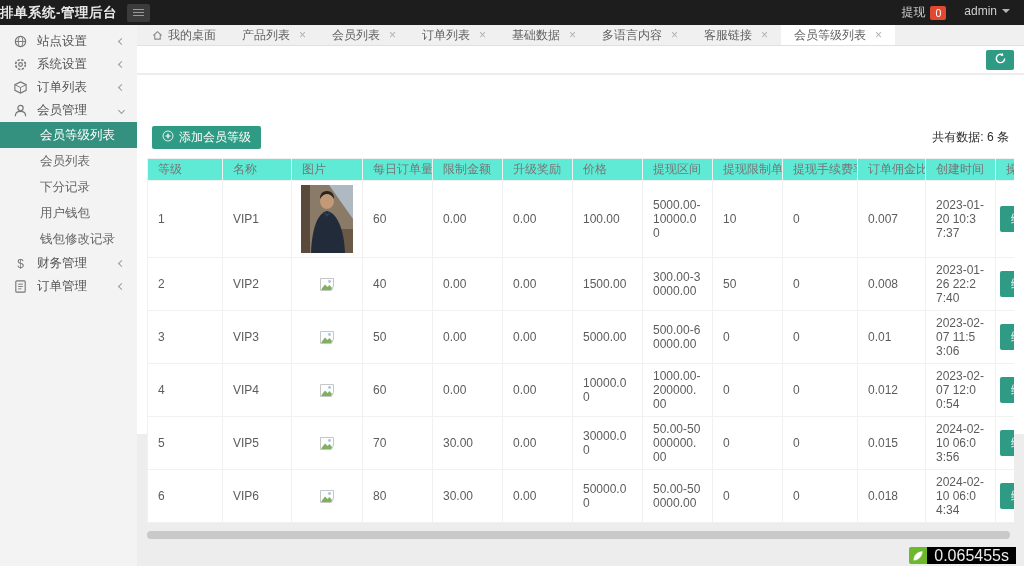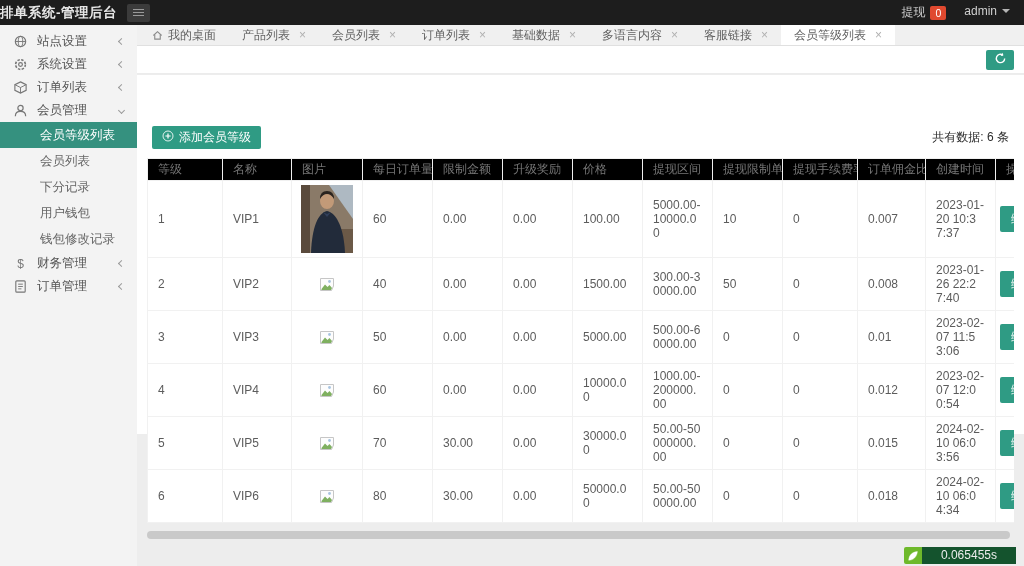--- a/index.html
+++ b/index.html
@@ -46,33 +46,33 @@
   
   .toolbar-card{height:28px;background:#fff;position:relative;border-bottom:1px solid #ececec;}
   .refresh-btn{position:absolute;right:10px;top:4px;width:28px;height:20px;background:var(--accent);border:none;border-radius:2px;display:flex;align-items:center;justify-content:center;cursor:pointer;}
   .main-card{background:#fff;height:359px;margin-top:1px;padding:9px 10px 0;position:relative;}
   .add-row{display:flex;justify-content:space-between;align-items:center;padding:1px 5px 9px;margin-top:41px;}
   .add-btn{background:var(--accent);color:#fff;border:none;border-radius:2px;height:23px;padding:0 10px;font-size:12px;display:flex;align-items:center;gap:5px;cursor:pointer;font-family:inherit;}
   .total-text{font-size:12px;color:#2b2b2b;}
   
   .table-wrap{overflow:hidden;width:100%;}
   table{border-collapse:collapse;table-layout:fixed;width:908px;}
-  th{height:22px;padding:0 10px;font-weight:normal;font-size:12px;color:#767676;text-align:left;border:1px solid #f0f0f0;background:#000000;white-space:nowrap;overflow:hidden;}
+  th{height:22px;padding:0 10px;font-weight:normal;font-size:12px;color:#767676;text-align:left;border:1px solid #f0f0f0;background:#5eead4;white-space:nowrap;overflow:hidden;}
   td{height:26px;padding:5px 10px;font-size:12px;color:#5c5c5c;border:1px solid #f1f1f1;word-break:break-all;vertical-align:middle;background:#fff;}
   td.cell-image{text-align:center;padding:4px;}
   .member-photo svg{display:block;margin:0 auto;}
   .broken-img svg{display:inline-block;vertical-align:middle;}
   td.cell-actions{padding:5px 4px;overflow:hidden;}
   .edit-btn{background:var(--accent);color:#fff;border:none;border-radius:2px;width:46px;height:26px;font-size:12px;cursor:pointer;font-family:inherit;white-space:nowrap;}
   .hscroll{margin-top:8px;height:8px;}
   .hscroll-thumb{height:8px;width:99.5%;background:#c9c9c9;border-radius:4px;cursor:grab;}
   
   .debugbar{position:absolute;right:8px;bottom:2px;display:flex;align-items:center;height:17px;}
   .debug-icon{width:18px;height:17px;background:var(--debug-green);border-radius:2px 0 0 2px;display:flex;align-items:center;justify-content:center;}
-  .debug-text{background:#14532d;color:#ececec;font-size:12px;height:17px;line-height:17px;padding:0 19px;}
+  .debug-text{background:#000000;color:#ececec;font-size:16px;height:17px;line-height:17px;padding:0 7px;}
 </style>
 </head>
 <body>
 
 <header class="topbar">
   <div class="topbar-title">排单系统-管理后台</div>
   <div class="hamburger">
       <i></i>
       <i></i>
       <i></i>

